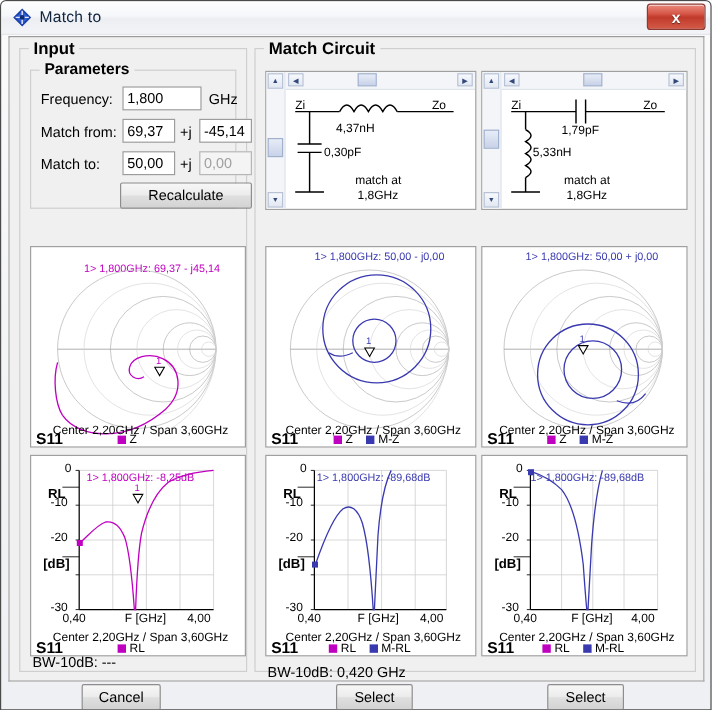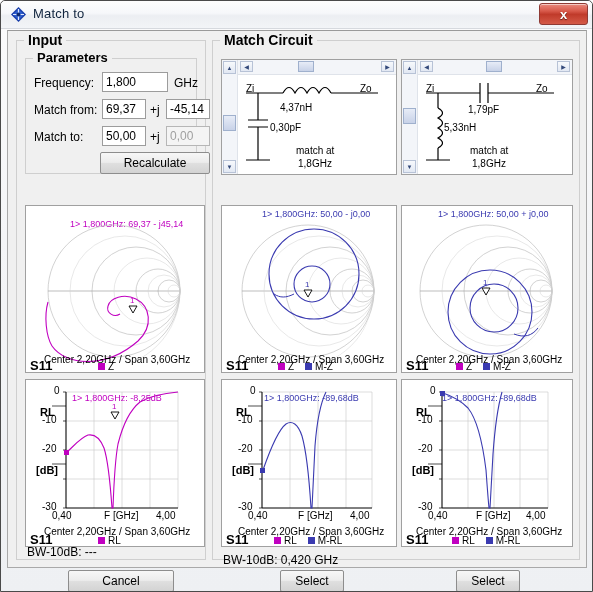--- a/index.html
+++ b/index.html
@@ -579,21 +579,21 @@
           <span class="swatch" style="background:#c000c0;"></span>
           <span>RL</span>
           <span class="swatch" style="background:#3a3ab0;margin-left:8px;"></span>
           <span>M-RL</span>
         </div>
       </div>
 
       <span class="bw" style="left:10px;top:512px;">BW-10dB: 0,420 GHz</span>
     </div>
 
-    <div class="btn" style="left:60px;top:539px;width:106px;height:22px;">
+    <div class="btn" style="left:60px;top:539px;width:66px;height:22px;">
       <span>Cancel</span>
     </div>
     <div class="btn" style="left:272px;top:539px;width:64px;height:22px;">
       <span>Select</span>
     </div>
     <div class="btn" style="left:448px;top:539px;width:64px;height:22px;">
       <span>Select</span>
     </div>
 
   </div>

